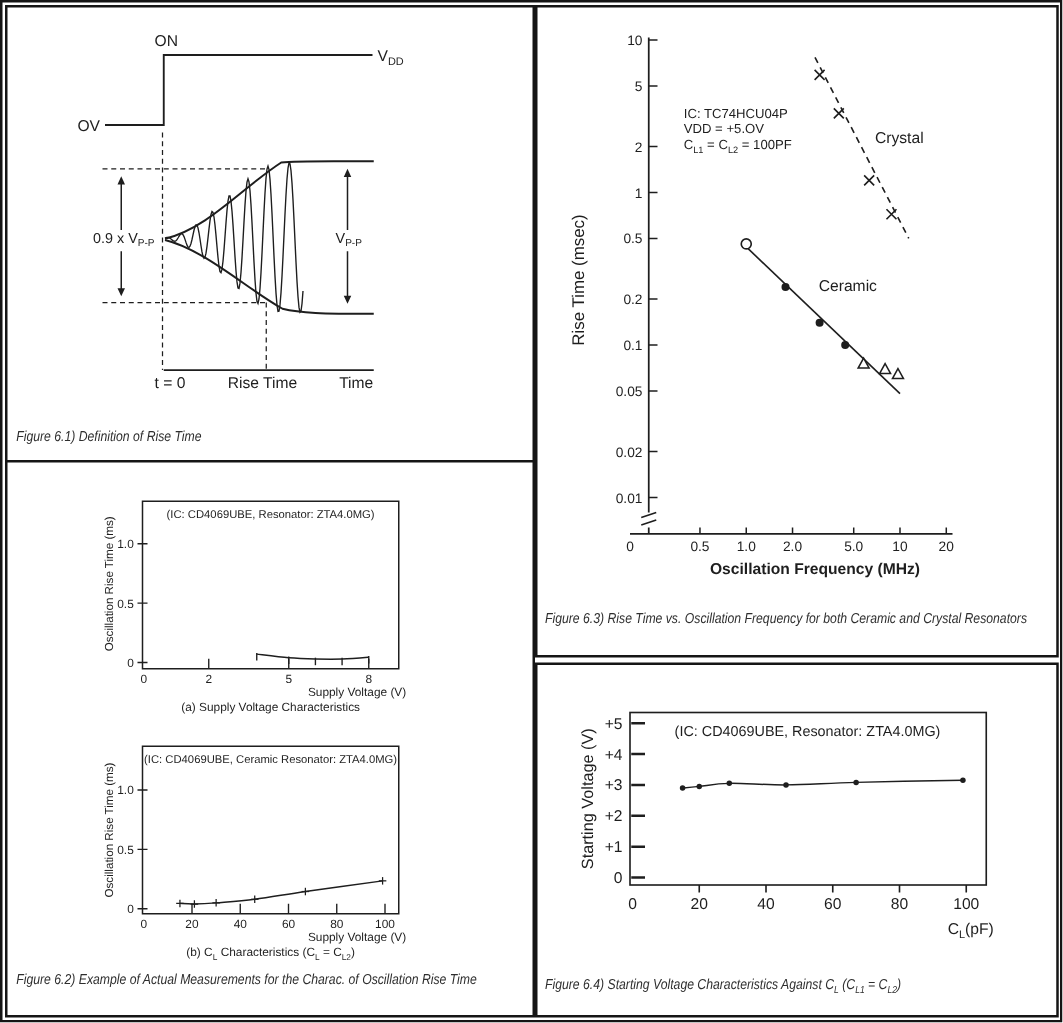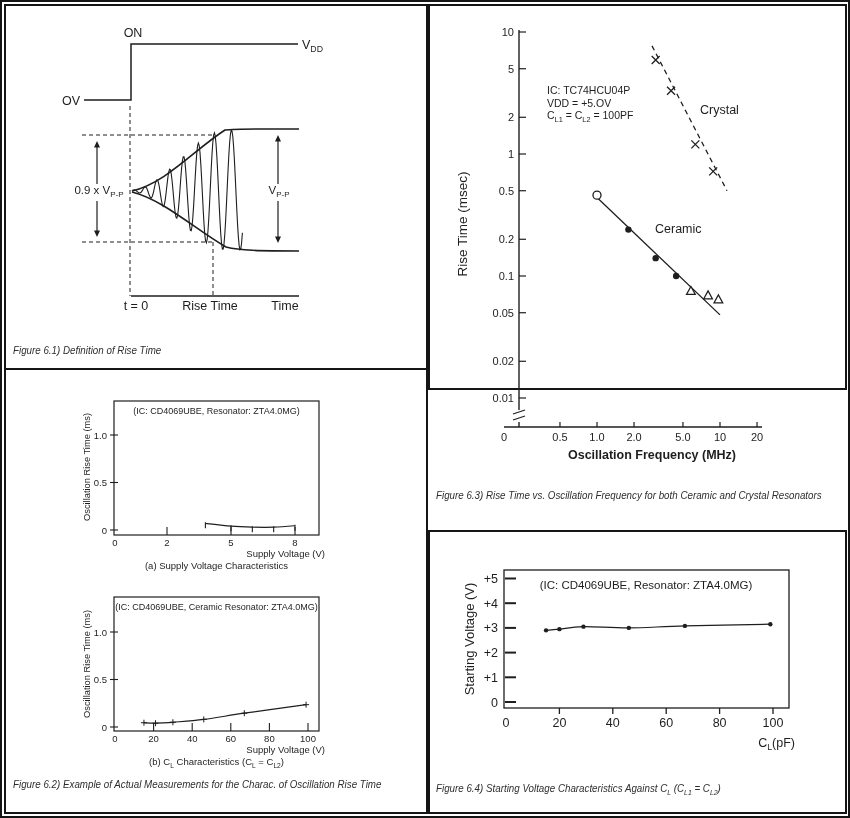--- a/index.html
+++ b/index.html
@@ -2,21 +2,21 @@
 <html><head>
 <meta charset="utf-8">
 <style>
   html,body{margin:0;padding:0;background:#fff;}
   .page{position:relative;width:850px;height:818px;box-sizing:border-box;
         border:2px solid #151515;background:#fff;overflow:hidden;
         font-family:"Liberation Sans",sans-serif;}
   .panel{position:absolute;background:#fff;border:2px solid #151515;box-sizing:border-box;}
   #p1{left:2px;top:2px;width:424px;height:366px;}
   #p2{left:2px;top:366px;width:424px;height:446px;}
-  #p3{left:426px;top:2px;width:419px;height:386px;}
+  #p3{left:426px;top:2px;width:419px;height:522px;}
   #p4{left:426px;top:528px;width:419px;height:284px;}
   .panel svg{position:absolute;left:0;top:0;}
   svg text{fill:#1e1e1e;font-family:"Liberation Sans",sans-serif;}
   .caption{position:absolute;font-style:italic;font-size:11.5px;color:#2e2e2e;
            white-space:nowrap;transform:scaleX(.85);transform-origin:0 50%;}
   .caption sub{font-size:70%;}
   #cap61{left:7px;top:338px;}
   #cap62{left:7px;top:408px;}
   #cap63{left:6px;top:483px;}
   #cap64{left:6px;top:250px;}

